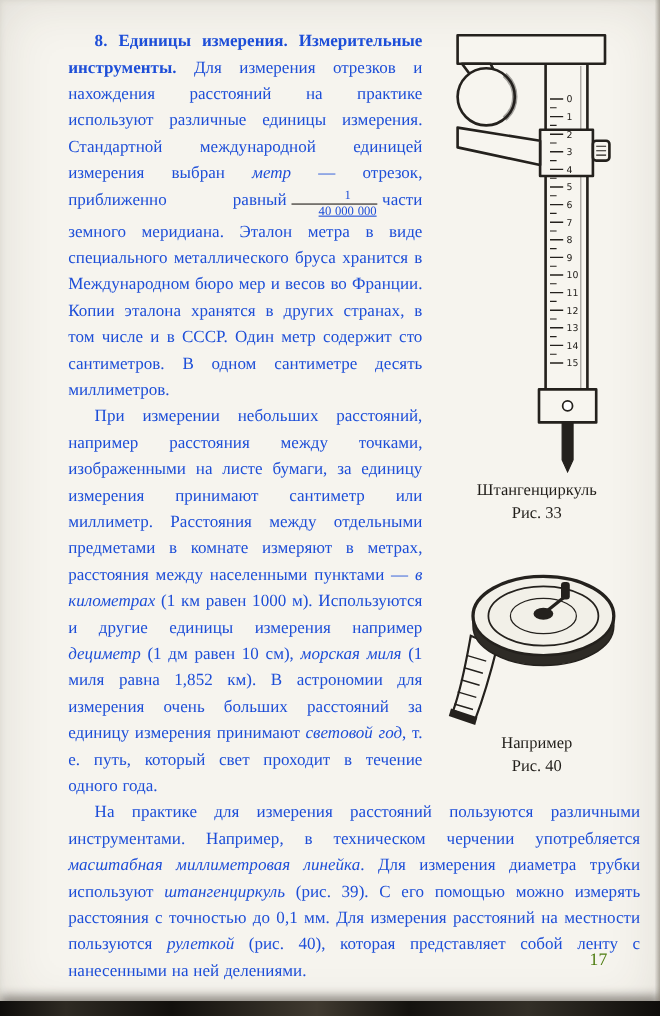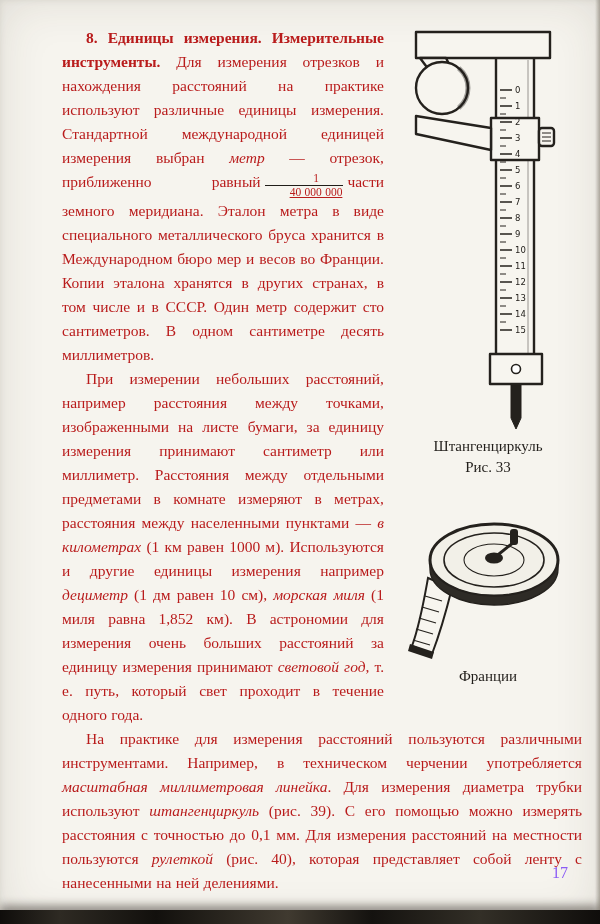--- a/index.html
+++ b/index.html
@@ -34,40 +34,40 @@
     font-size:15px;
     line-height:21px;
     color:#211e1a;
   }
   p.para{
     margin:0;
     text-align:justify;
     font-size:15.5px;
     line-height:24px;
     text-indent:24px;
-    color:#b91c1c;
+    color:#1d4ed8;
     word-spacing:0.5px;
   }
   .b{font-weight:bold;}
   .i{font-style:italic;}
   .frac{
     display:inline-block;
     vertical-align:-9px;
     text-align:center;
     font-size:11.5px;
     line-height:1.15;
     margin:0 4px;
   }
   .frac .num{display:block;border-bottom:1px solid #201d19;padding:0 2px;}
   .frac .den{display:block;padding:0 1px;text-decoration:underline;}
   .page-number{
     position:absolute;
-    top:864px; right:32px;
+    top:864px; right:48px;
     font-size:16px;
-    color:#8b5cf6;
+    color:#4d7c0f;
   }
   .scan-edge-bottom{
     position:absolute;
     left:0;right:0;bottom:0;height:14px;
     background:linear-gradient(90deg,#0f0d0b 0%,#2e2a23 10%,#12100d 26%,#403a30 48%,#14120f 62%,#332f27 80%,#0f0d0b 100%);
     box-shadow:0 -5px 9px rgba(40,34,26,0.45);
   }
   .scan-edge-right{
     position:absolute;
     top:0;right:0;bottom:0;width:5px;
@@ -145,21 +145,22 @@
           <ellipse cx="96" cy="52" rx="64" ry="36" fill="#f2f0e8" stroke="#24211d" stroke-width="3"></ellipse>
           <path d="M32 52 A64 36 0 0 0 160 52 L160 61 A64 36 0 0 1 32 61 Z" fill="#2e2b26" stroke="#24211d" stroke-width="1.4"></path>
           <ellipse cx="96" cy="52" rx="50" ry="27" fill="none" stroke="#24211d" stroke-width="1.6"></ellipse>
           <ellipse cx="96" cy="52" rx="30" ry="16" fill="none" stroke="#24211d" stroke-width="1.1"></ellipse>
 
           <path d="M96 50 L116 34" stroke="#24211d" stroke-width="3" fill="none"></path>
           <rect x="112" y="21" width="8" height="16" rx="3" fill="#24211d"></rect>
           <ellipse cx="96" cy="50" rx="9" ry="5.5" fill="#24211d"></ellipse>
         </svg>
         <figcaption>
-          <div class="cap-name">Франции</div>
+          <div class="cap-name">Например</div>
+          <div class="cap-fig">Рис. 40</div>
         </figcaption>
       </figure>
 
     </aside>
 
     <p class="para"><span><span class="b">8. Единицы измерения. Измерительные инструменты.</span><span> Для измерения отрезков и нахождения расстояний на практике используют различные единицы измерения. Стандартной международной единицей измерения выбран </span><span class="i">метр</span><span> — отрезок, приближенно равный</span></span><span class="frac"><span class="num">1</span><span class="den">40 000 000</span></span><span><span>части земного меридиана. Эталон метра в виде специального металлического бруса хранится в Международном бюро мер и весов во Франции. Копии эталона хранятся в других странах, в том числе и в СССР. Один метр содержит сто сантиметров. В одном сантиметре десять миллиметров.</span></span></p>
 
     <p class="para"><span>При измерении небольших расстояний, например расстояния между точками, изображенными на листе бумаги, за единицу измерения принимают сантиметр или миллиметр. Расстояния между отдельными предметами в комнате измеряют в метрах, расстояния между населенными пунктами — </span><span class="i">в километрах</span><span> (1 км равен 1000 м). Используются и другие единицы измерения например </span><span class="i">дециметр</span><span> (1 дм равен 10 см), </span><span class="i">морская миля</span><span> (1 миля равна 1,852 км). В астрономии для измерения очень больших расстояний за единицу измерения принимают </span><span class="i">световой год</span><span>, т. е. путь, который свет проходит в течение одного года.</span></p>
 
     <p class="para"><span>На практике для измерения расстояний пользуются различными инструментами. Например, в техническом черчении употребляется </span><span class="i">масштабная миллиметровая линейка</span><span>. Для измерения диаметра трубки используют </span><span class="i">штангенциркуль</span><span> (рис. 39). С его помощью можно измерять расстояния с точностью до 0,1 мм. Для измерения расстояний на местности пользуются </span><span class="i">рулеткой</span><span> (рис. 40), которая представляет собой ленту с нанесенными на ней делениями.</span></p>

